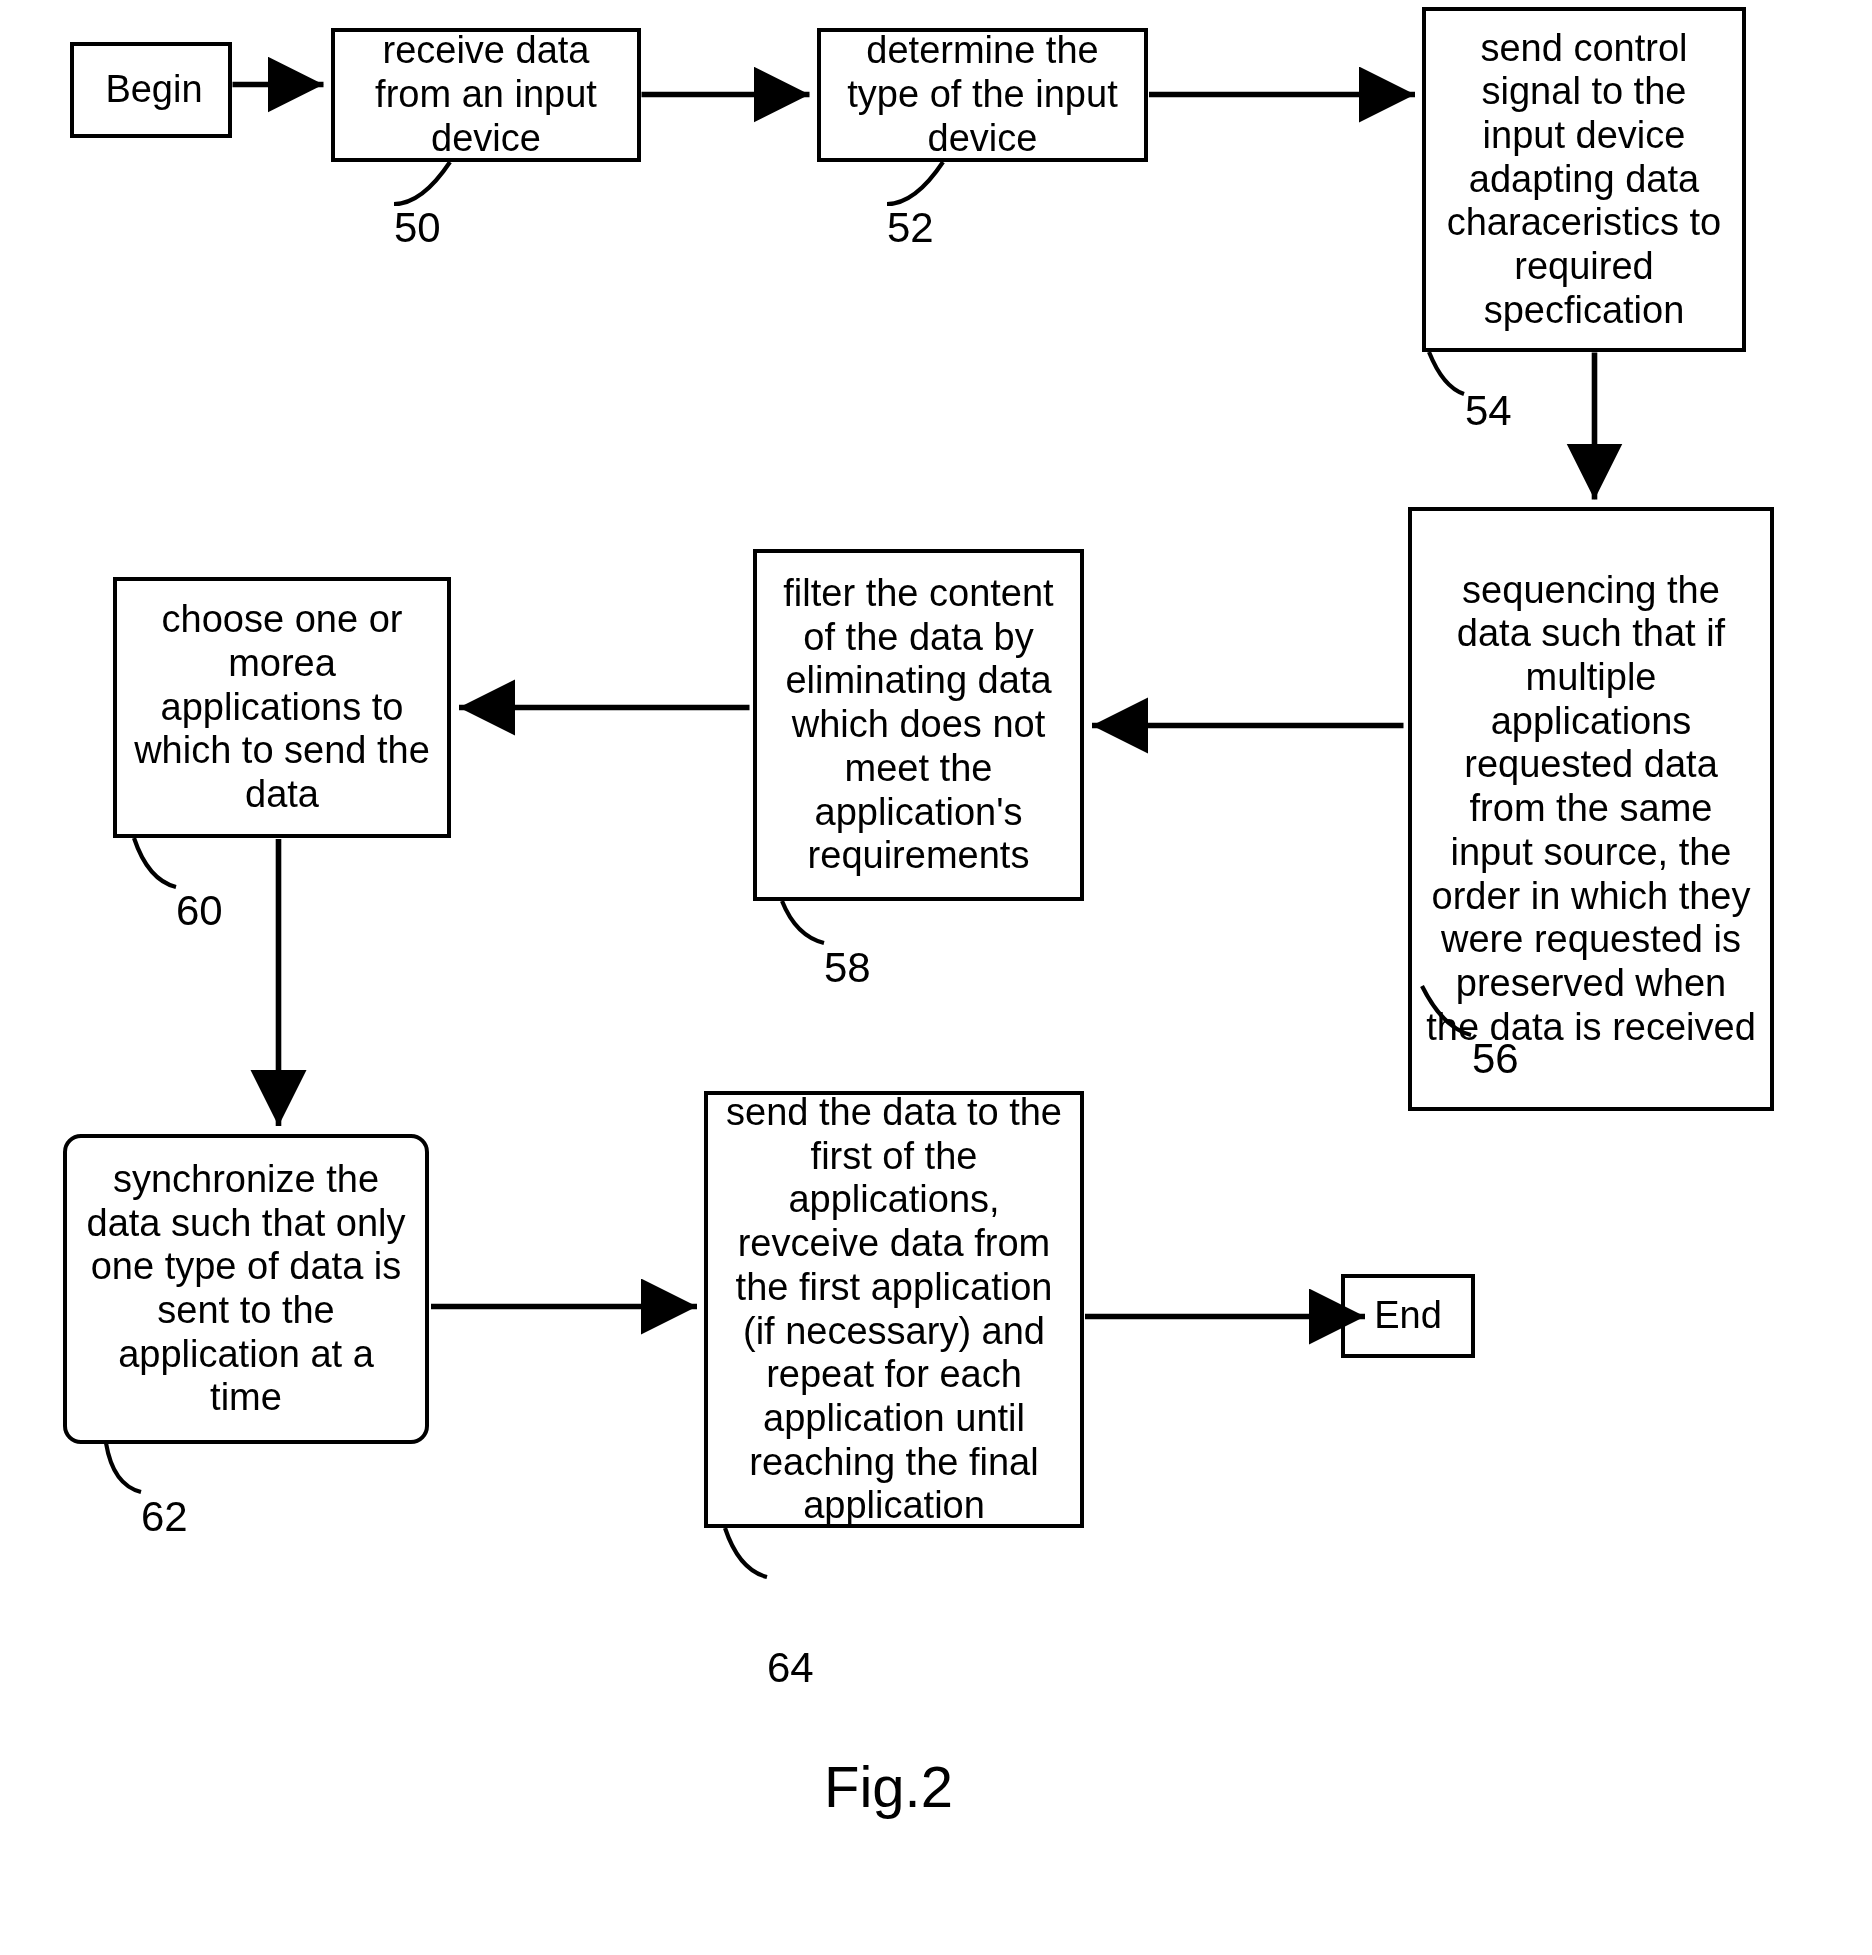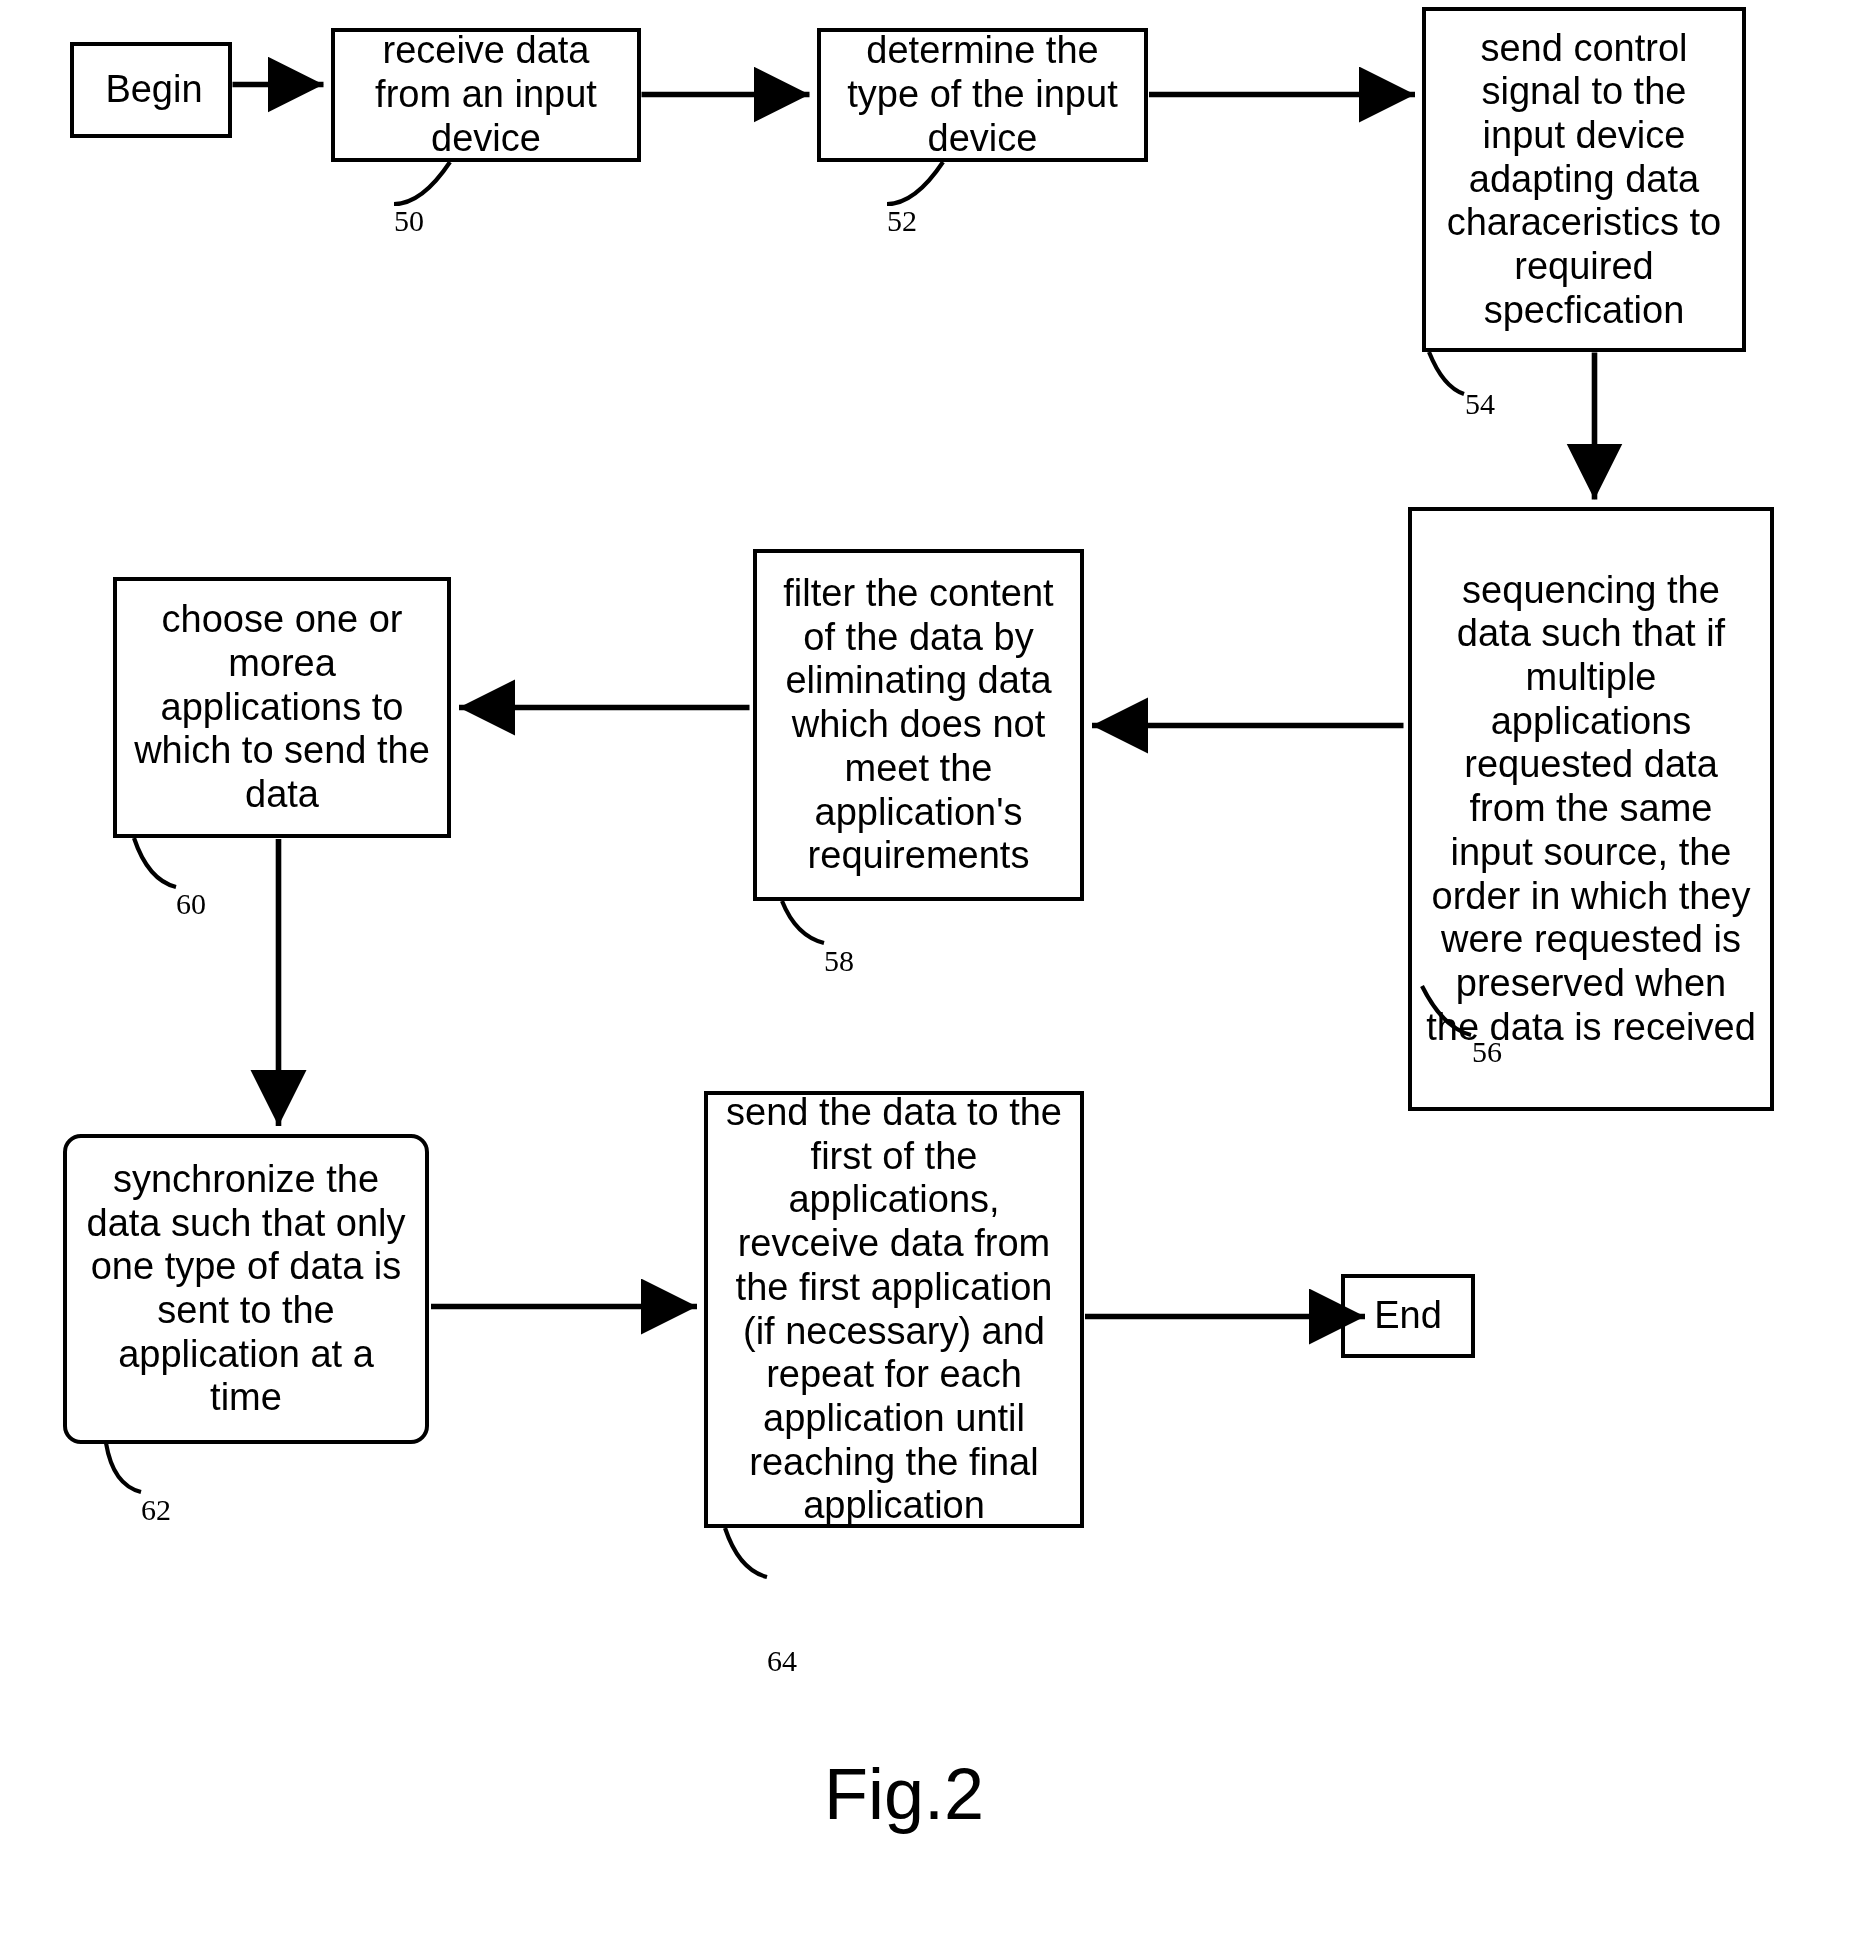--- a/index.html
+++ b/index.html
@@ -22,26 +22,25 @@
     align-items: center;
     justify-content: center;
     text-align: center;
     padding: 14px;
     box-sizing: border-box;
     font-size: 38px;
     line-height: 1.15;
   }
   .label {
     position: absolute;
-    font-size: 30px;
-    font-family: Liberation Serif, serif;
+    font-size: 42px;
   }
   .fig {
     position: absolute;
-    font-size: 72px;
+    font-size: 58px;
     font-family: Arial, Helvetica, sans-serif;
   }
   svg.arrow {
     position: absolute;
     overflow: visible;
   }
 </style>
 </head>
 <body>
 

